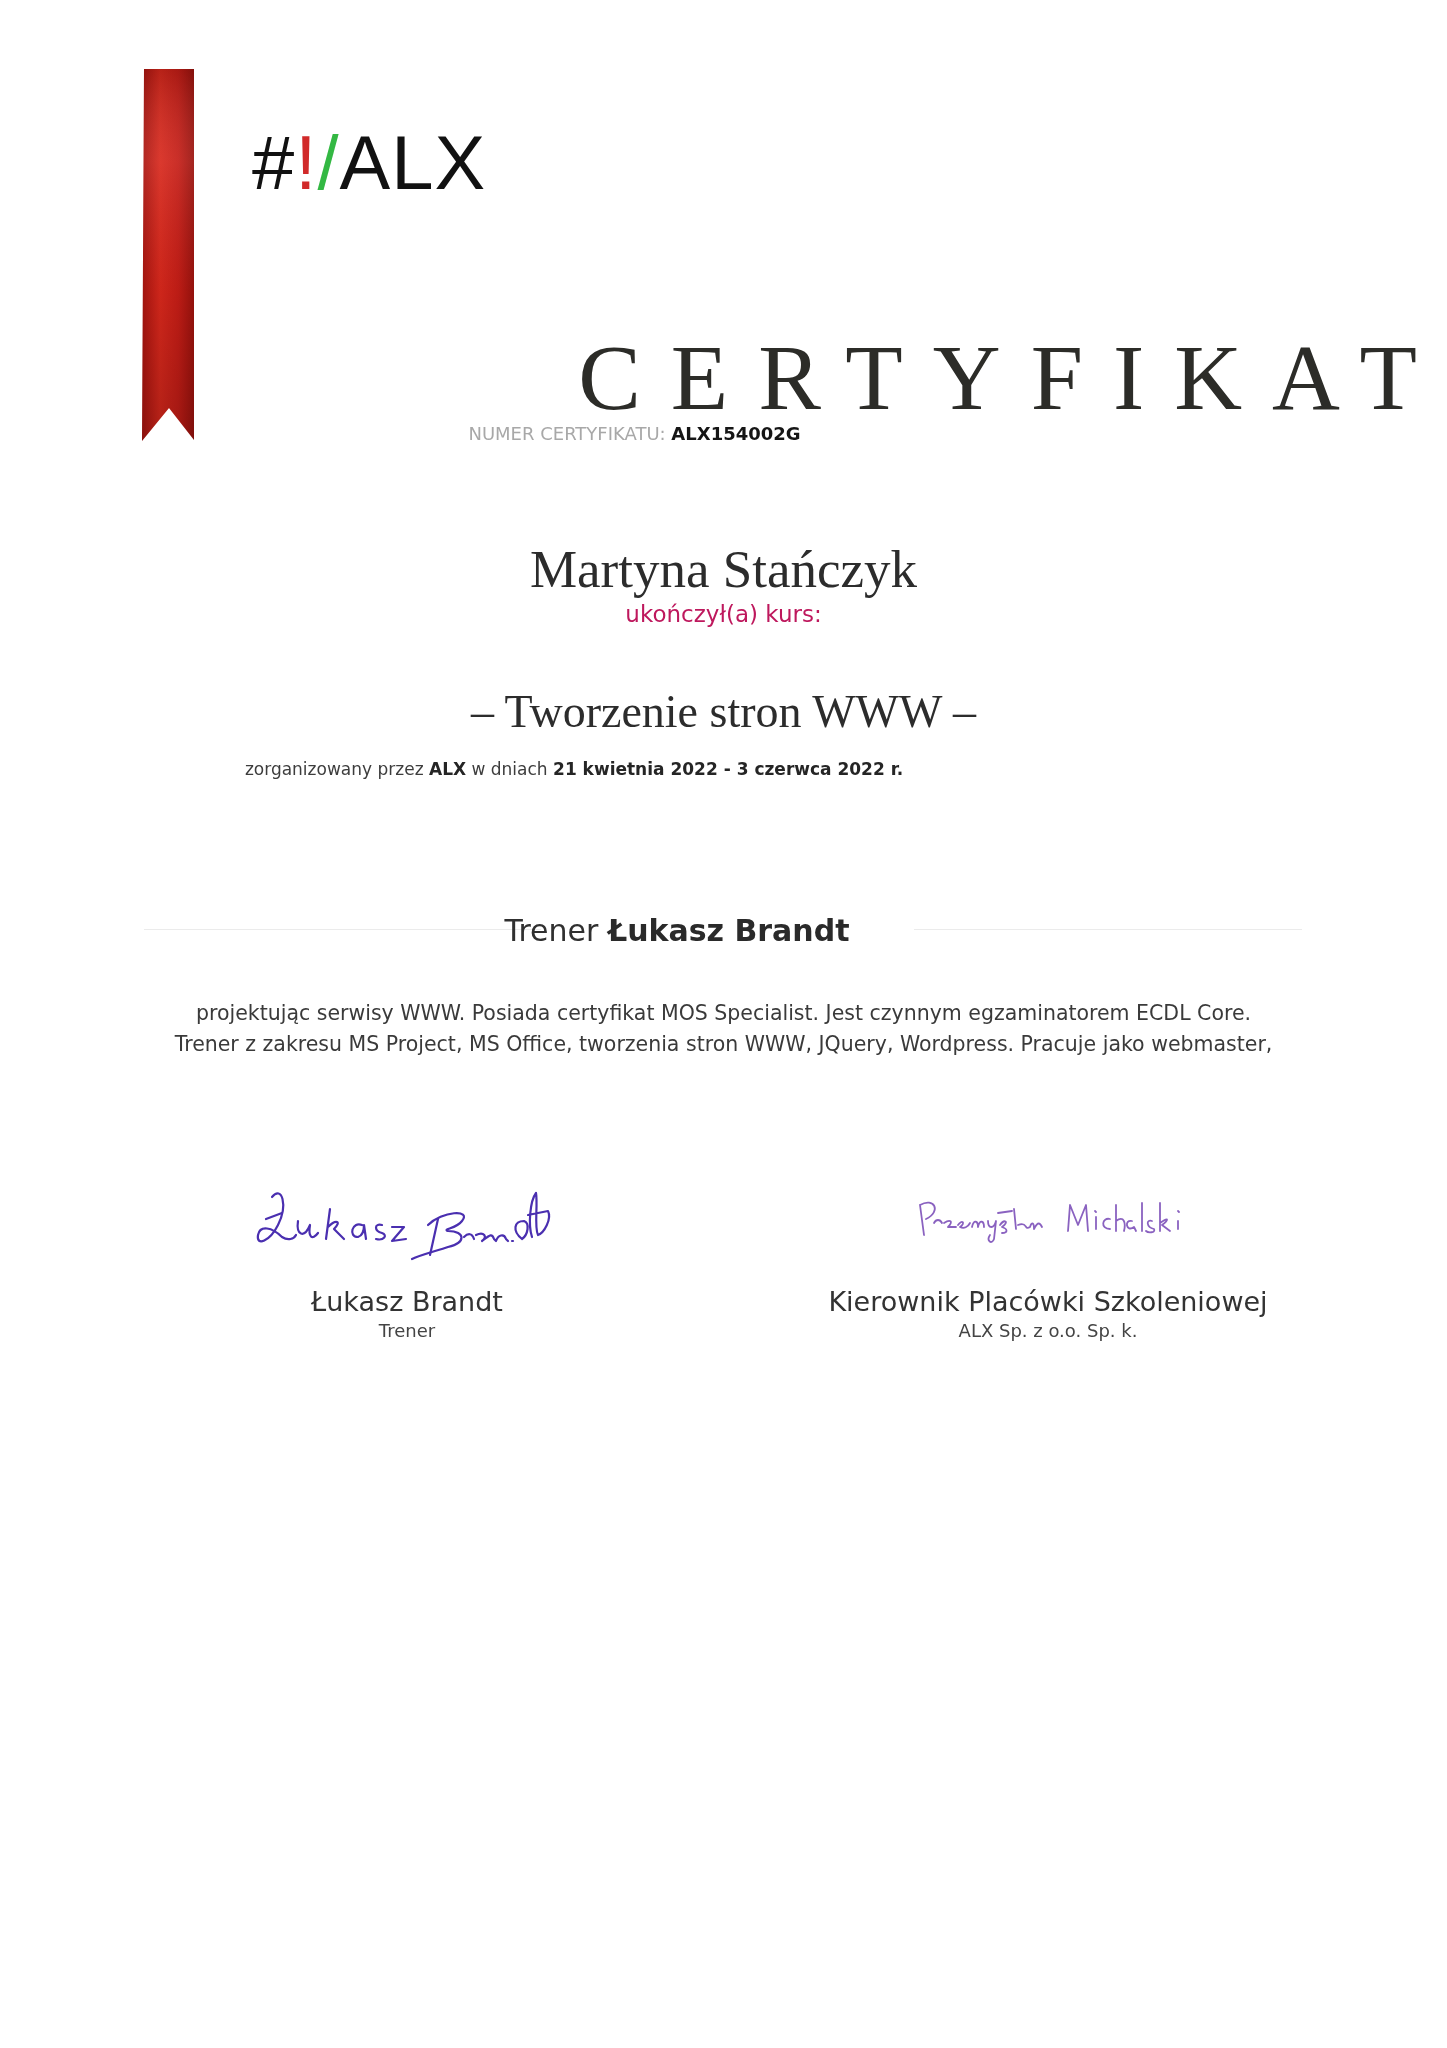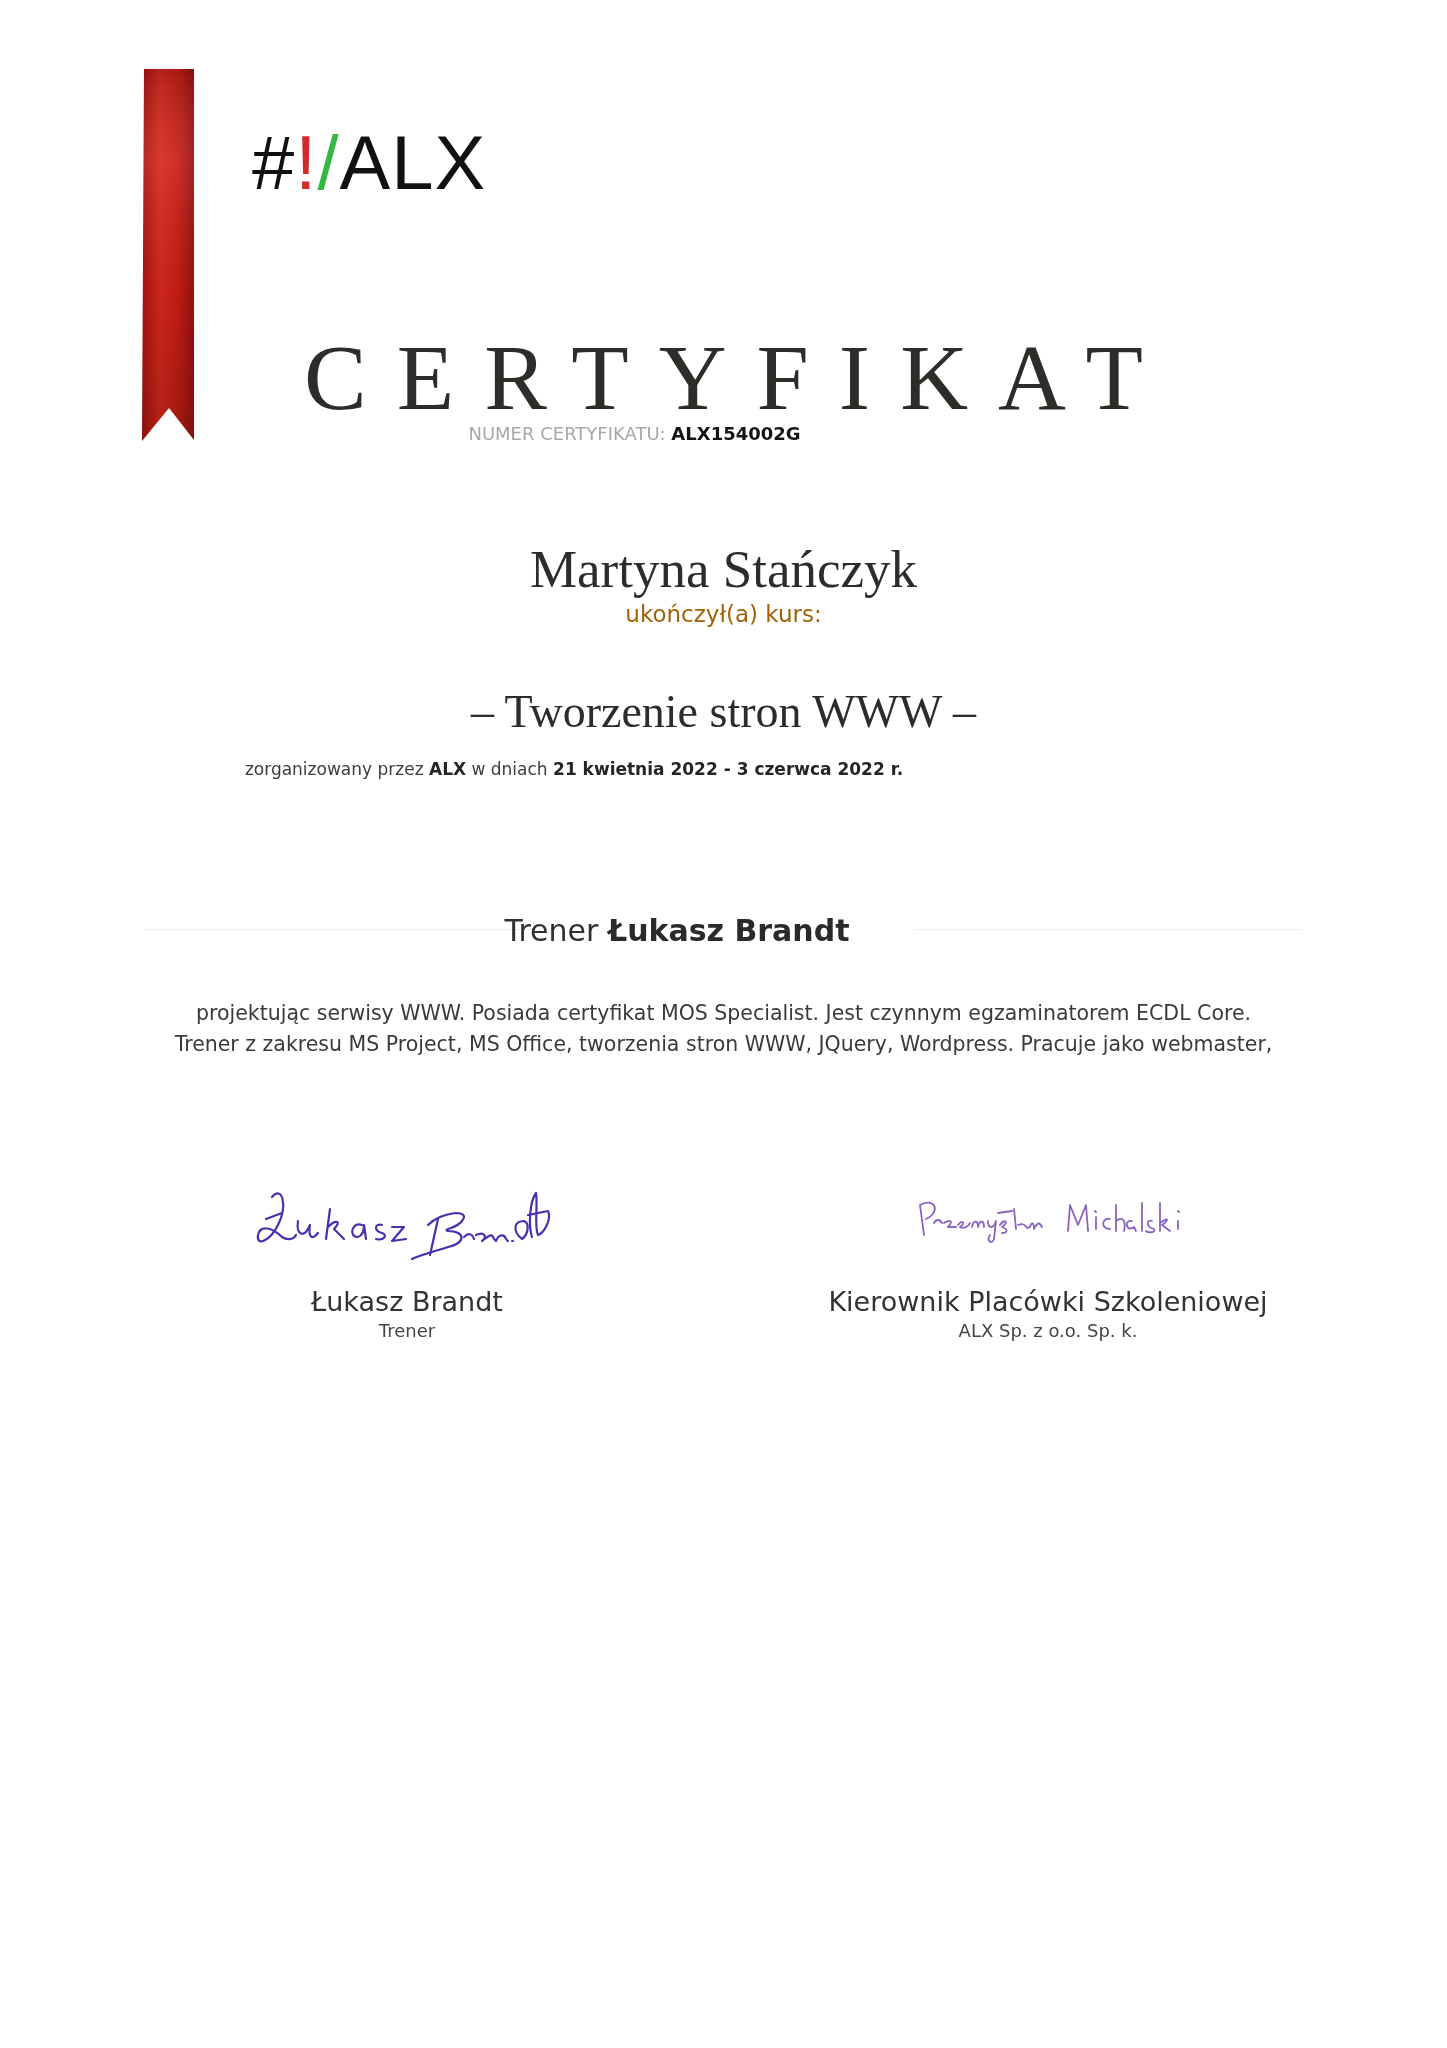--- a/index.html
+++ b/index.html
@@ -11,27 +11,27 @@
 
     
     .ribbon { left: 142px; top: 69px; width: 52px; height: 372px; }
 
     
     .logo { left: 252px; top: 120px; font-family: "Liberation Sans", sans-serif; font-size: 76px; line-height: 86px; color: #111111; letter-spacing: 1px; white-space: nowrap; }
     .logo .excl { color: #d12a2a; }
     .logo .slash { color: #33b843; }
 
     
-    .title { left: 0; width: 1447px; top: 322px; font-size: 94px; line-height: 110px; color: #2c2c28; letter-spacing: 30px; padding-left: 30px; box-sizing: border-box; }
+    .title { left: 0; width: 1447px; top: 322px; font-size: 94px; line-height: 110px; color: #2c2c28; letter-spacing: 30px; padding-left: 30px; box-sizing: border-box; text-align: right; }
     .certno { left: 0; width: 1269px; top: 422px; font-size: 18px; line-height: 24px; color: #a8a8a8; }
     .certno b { color: #151515; font-weight: bold; }
 
     
     .name { left: 0; width: 1447px; top: 537px; font-size: 53px; line-height: 64px; color: #2c2c2c; }
-    .completed { left: 0; width: 1447px; top: 599px; font-size: 23px; line-height: 30px; color: #a16207; }
+    .completed { left: 0; width: 1447px; top: 599px; font-size: 23px; line-height: 30px; color: #be185d; }
 
     
     .course { left: 0; width: 1447px; top: 679px; font-size: 46px; line-height: 66px; color: #2c2c2c; }
     .organized { left: 0; width: 1148px; top: 754px; font-size: 17px; line-height: 30px; color: #3d3d3d; }
     .organized b { color: #252525; }
 
     
     .divider { top: 929px; height: 1px; background: #ebebeb; }
     .divider.left { left: 144px; width: 397px; }
     .divider.right { left: 914px; width: 388px; }

